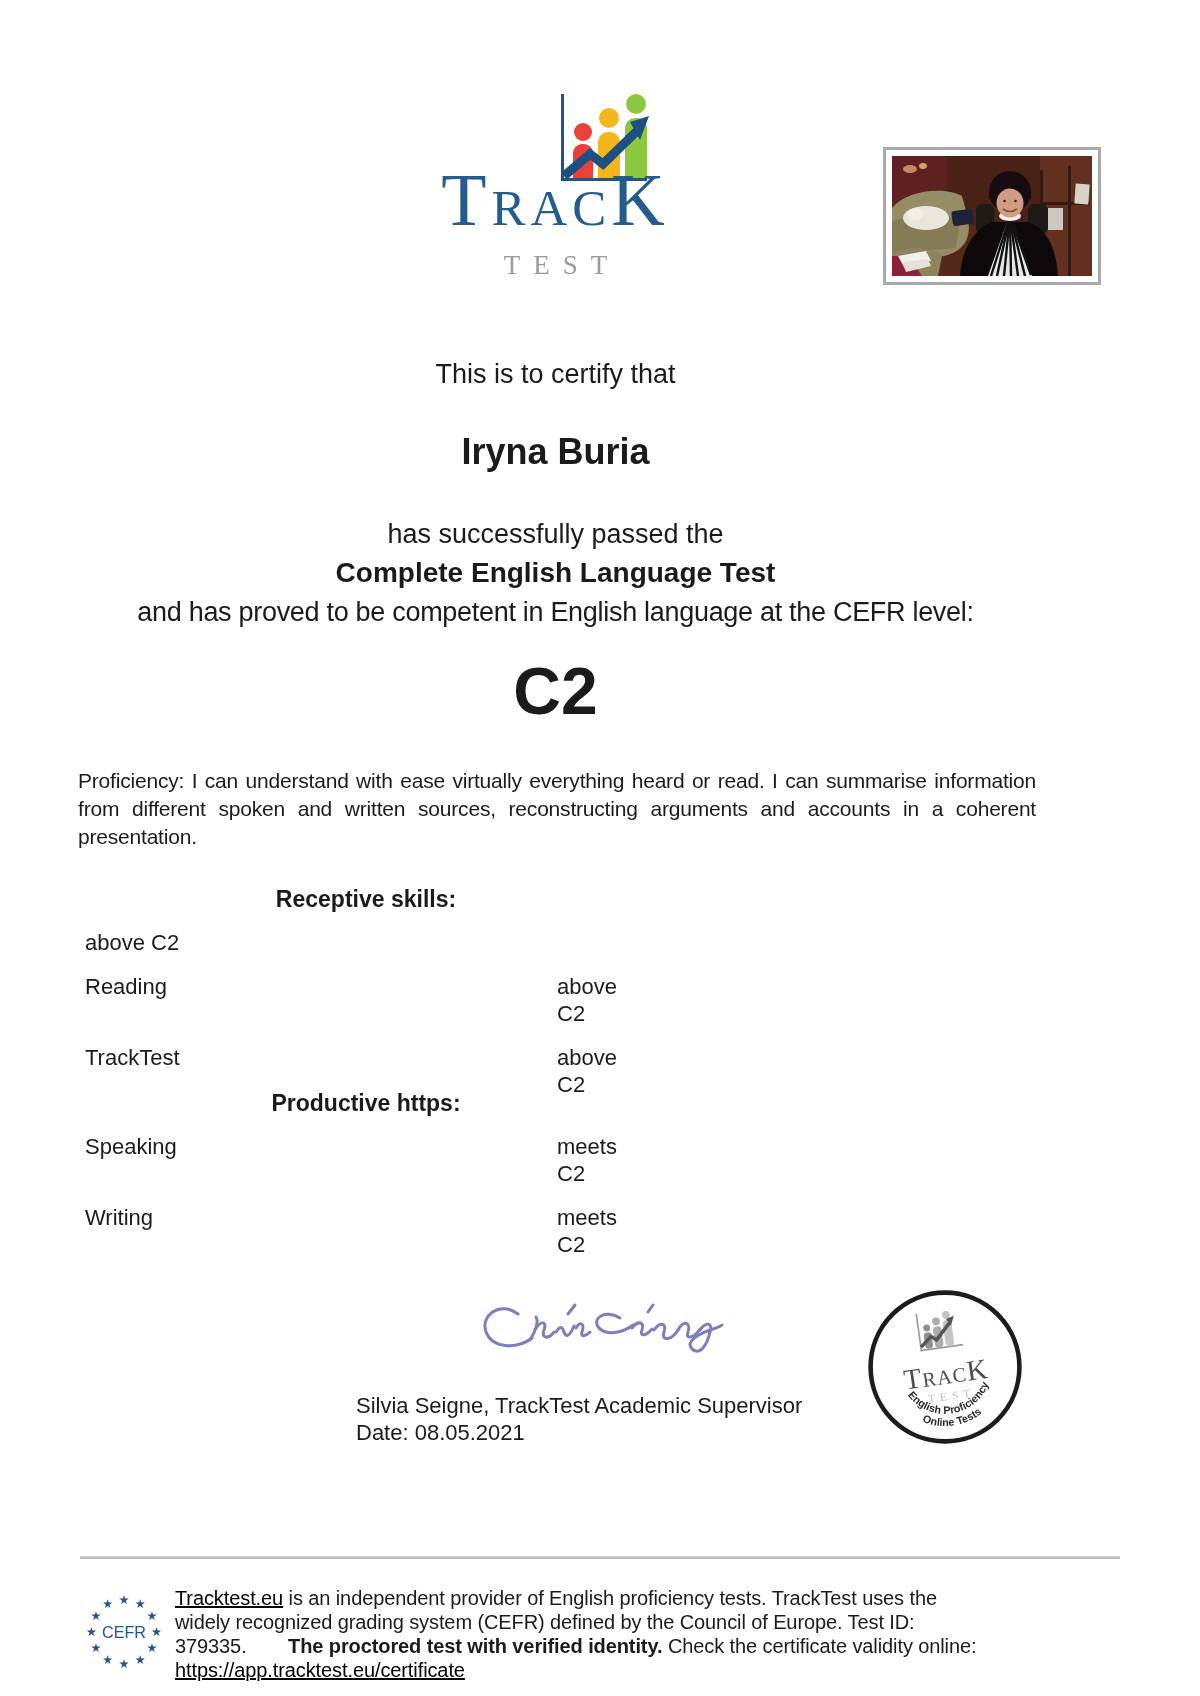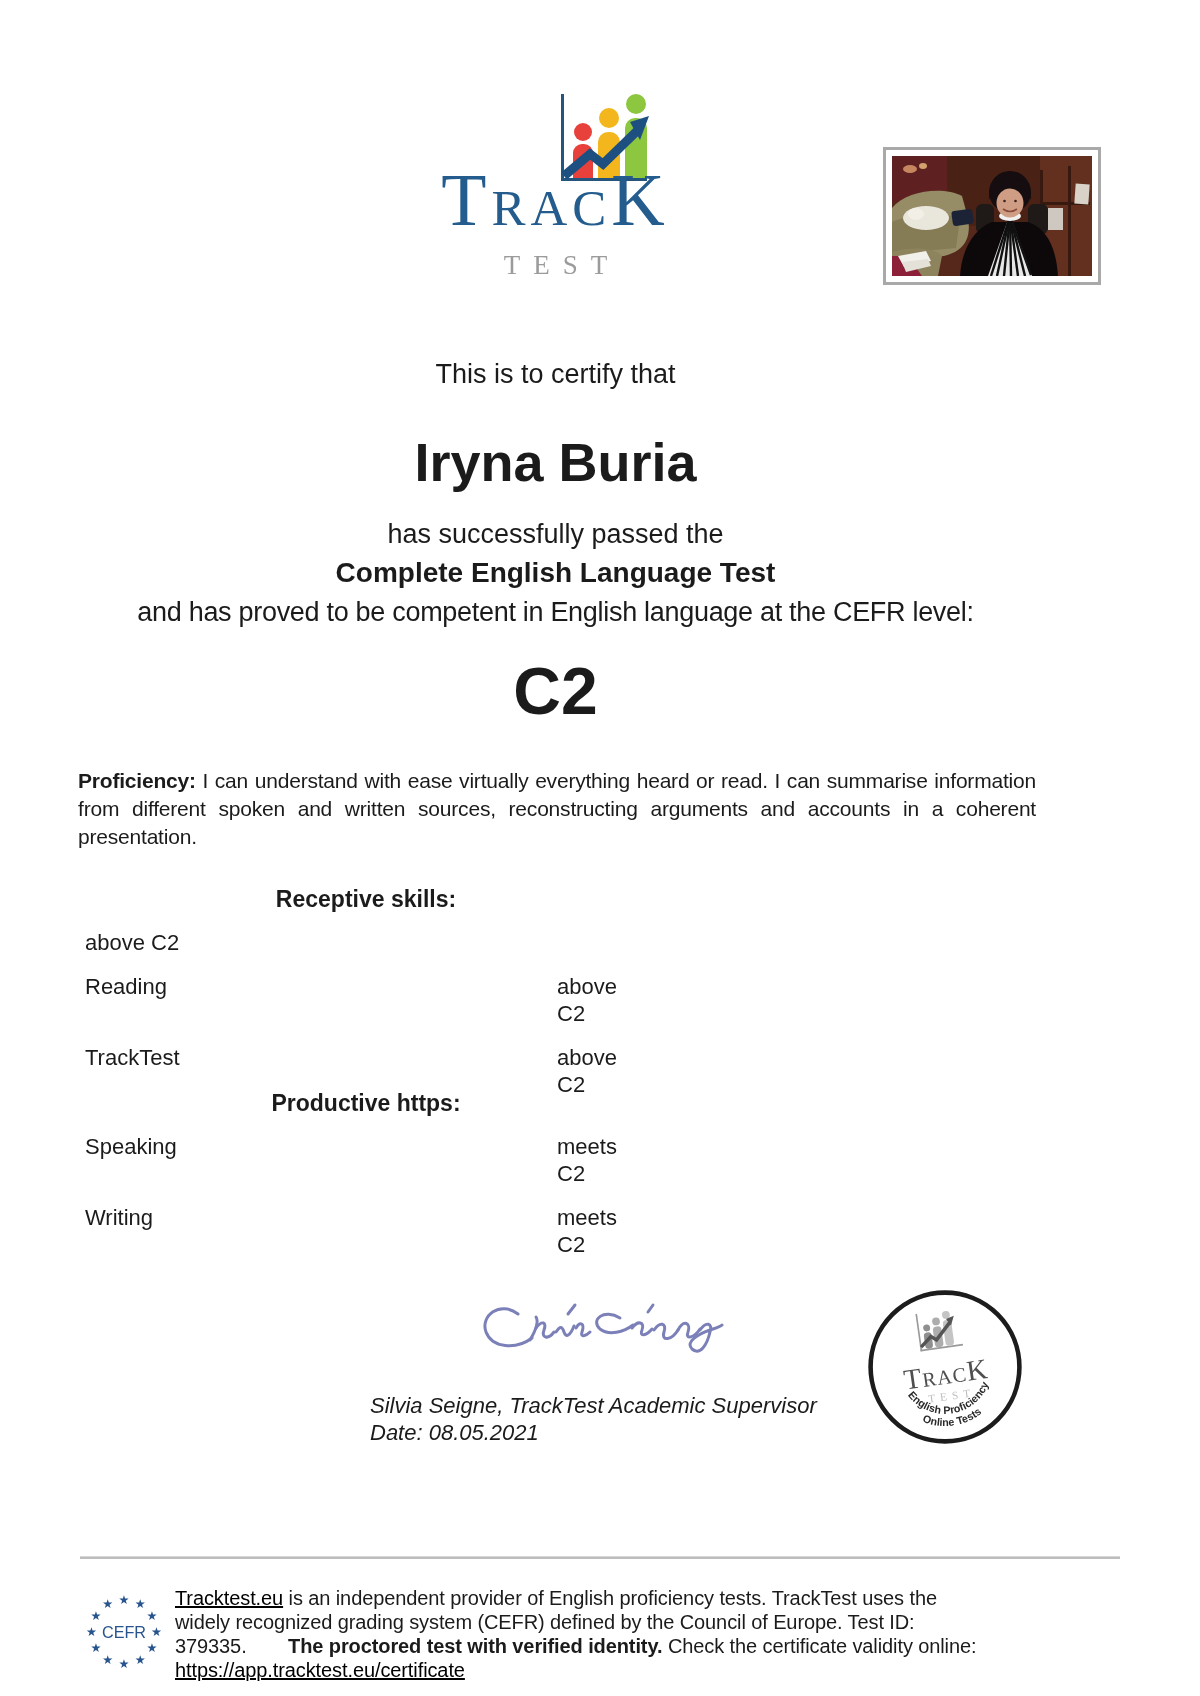--- a/index.html
+++ b/index.html
@@ -17,38 +17,38 @@
   .logo-test{position:absolute;left:78px;top:252px;width:955px;text-align:center;
     font-family:"Liberation Serif","DejaVu Serif",serif;color:#9b9b9b;font-size:27px;
     letter-spacing:13px;text-indent:13px;line-height:1;}
   
   .photo-frame{position:absolute;left:883px;top:147px;width:218px;height:138px;
     box-sizing:border-box;border:3px solid #a9a9a9;background:#ffffff;padding:6px;}
   .photo-frame svg{display:block;}
   
   .cline{position:absolute;left:78px;width:955px;text-align:center;line-height:1.2;}
   .t-intro{top:358px;font-size:27px;}
-  .t-name{top:430px;font-size:54px;font-weight:700;}
+  .t-name{top:430px;font-size:36px;font-weight:700;}
   .t-passed{top:518px;font-size:27px;}
   .t-test{top:556px;font-size:28px;font-weight:700;}
   .t-cefr{top:596px;font-size:27px;letter-spacing:-0.3px;}
   .t-level{top:652px;font-size:66px;font-weight:700;}
   .t-prof{position:absolute;left:78px;top:746px;width:958px;font-size:21px;line-height:28px;
     text-align:justify;letter-spacing:-0.2px;}
-  .t-prof b{font-weight:700;}
+  .t-prof b{font-weight:400;}
   
   .skills-block{position:absolute;left:82px;width:568px;}
   .sk-receptive{top:886px;}
   .sk-productive{top:1090px;}
   .skills-title{font-size:23px;font-weight:700;line-height:27px;margin:0 0 16px 0;text-align:center;}
   .skill-row{display:grid;grid-template-columns:472px 1fr;padding-left:3px;
     margin-bottom:17px;font-size:22px;line-height:27px;}
   
   .sig-svg{position:absolute;left:472px;top:1292px;}
-  .sig-caption{position:absolute;left:370px;top:1392px;font-size:22px;line-height:27px;font-style:italic;}
+  .sig-caption{position:absolute;left:356px;top:1392px;font-size:22px;line-height:27px;}
   
   .stamp-svg{position:absolute;left:866px;top:1288px;}
   
   .footer-divider{position:absolute;left:80px;top:1556px;width:1040px;height:2px;
     background:#bdbdbd;border-top:1px solid #d6d6d6;}
   .cefr-logo{position:absolute;left:86px;top:1594px;}
   .footer-text{position:absolute;left:175px;top:1586px;width:900px;font-size:20px;
     line-height:24px;letter-spacing:-0.1px;}
   .footer-line{white-space:nowrap;}
   .flink{color:#000000;text-decoration:underline;cursor:pointer;}

